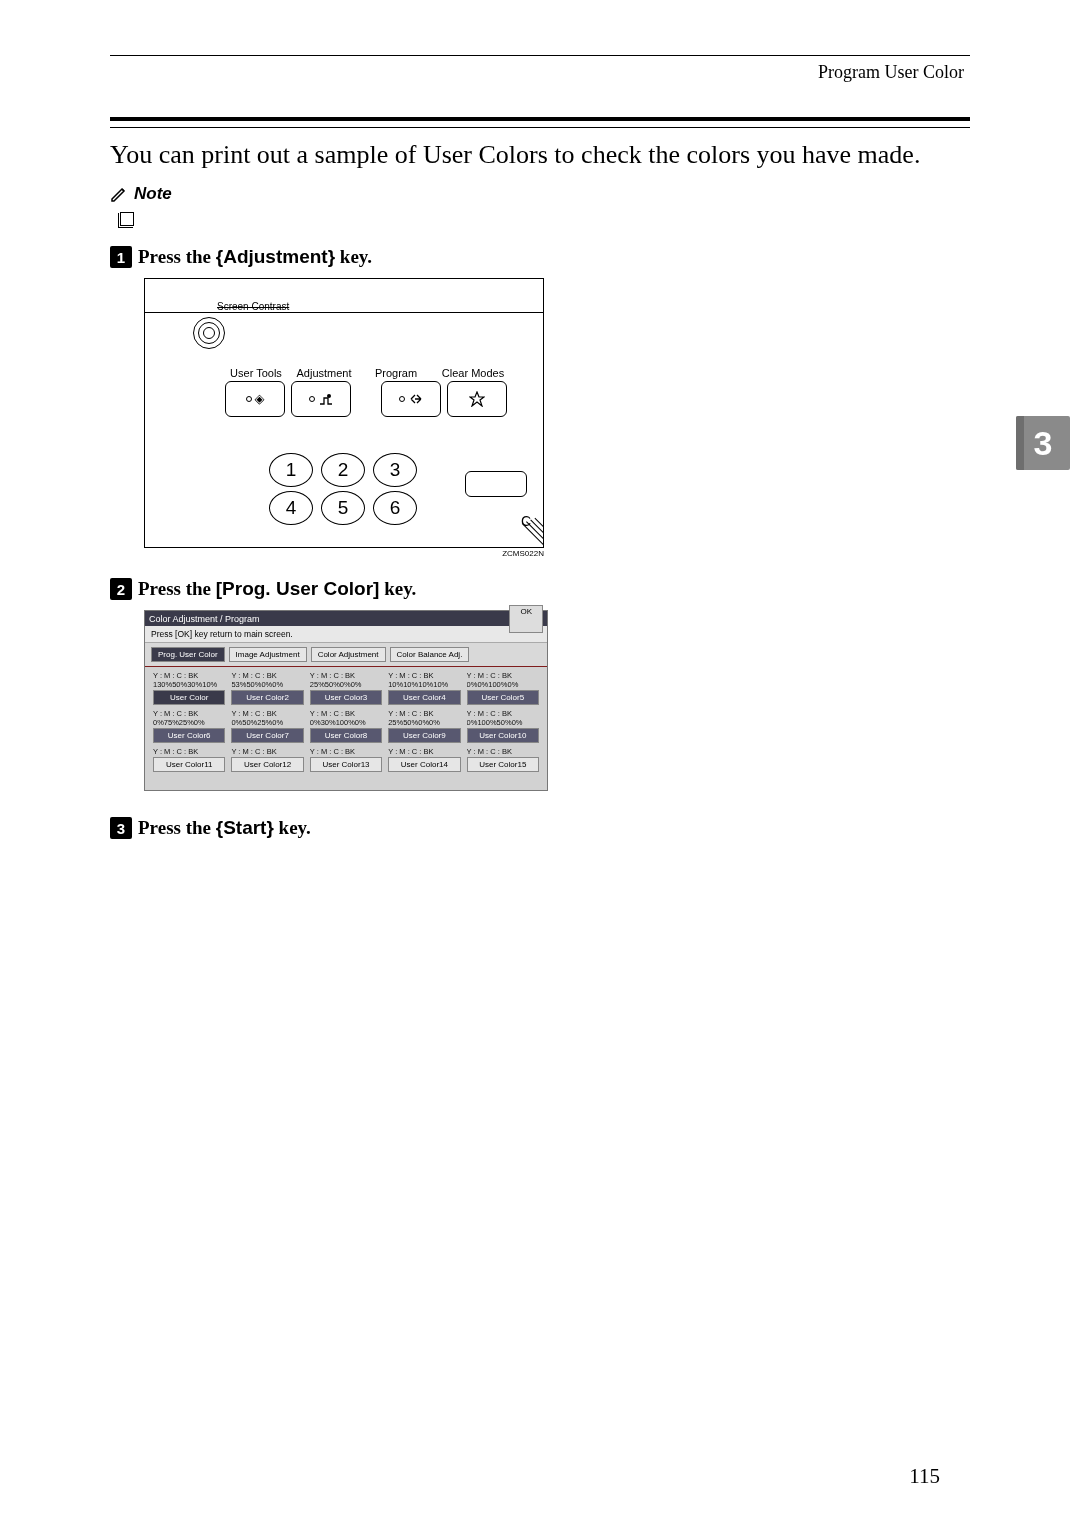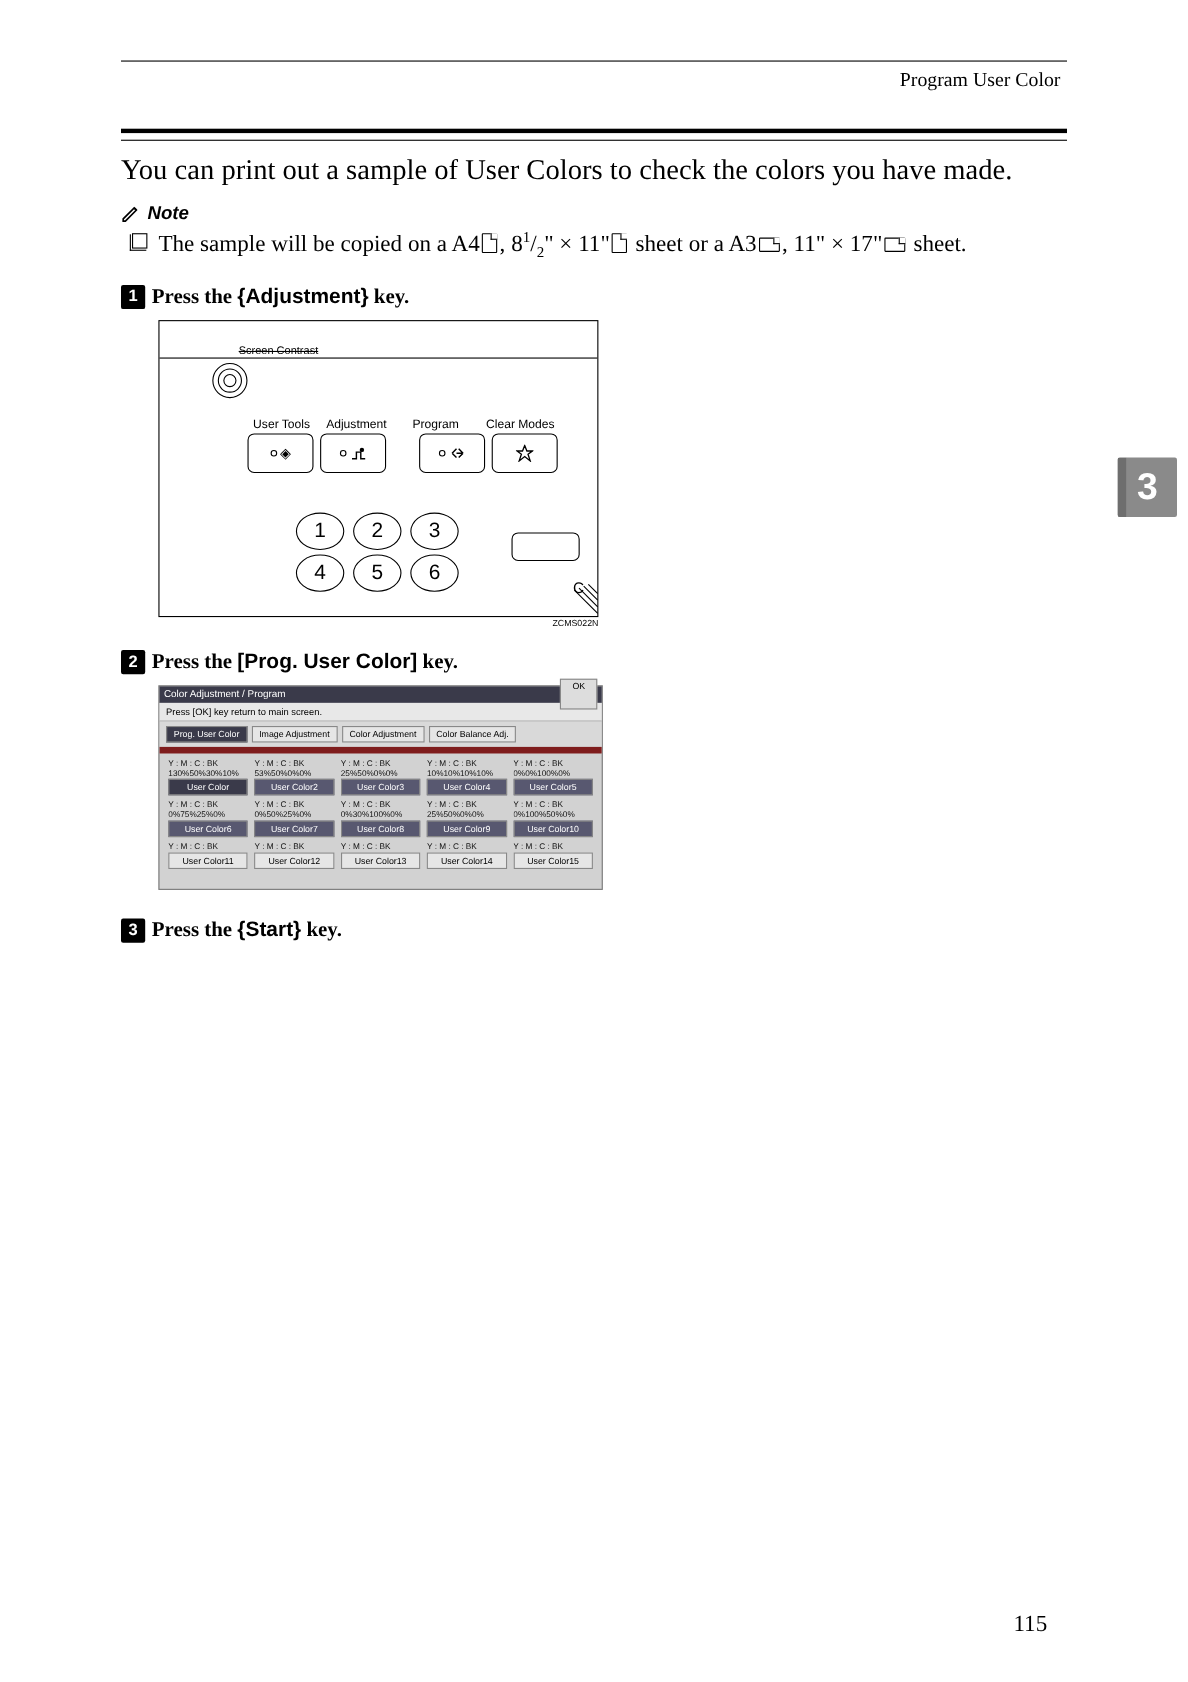--- a/index.html
+++ b/index.html
@@ -309,21 +309,21 @@
     padding: 3px 6px;
     font-size: 8.5px;
     border-bottom: 1px solid #aaa;
     background: #e8e8e8;
   }
   .tabrow {
     display: flex;
     gap: 4px;
     padding: 4px 6px;
     background: #d9d9d9;
-    border-bottom: 6px solid #7f1d1d;
+    border-bottom: 1px solid #7f1d1d;
   }
   .tab {
     border: 1px solid #888;
     background: #e6e6e6;
     padding: 2px 6px;
     font-size: 8px;
   }
   .tab.active {
     background: #3a3a4a;
     color: #fff;
@@ -370,21 +370,21 @@
   }
   .side-tab::before {
     content: "";
     position: absolute;
     inset: 0;
     border-left: 8px solid #6e6e6e;
     border-radius: 2px 0 0 2px;
   }
   .pagenum {
     position: absolute;
-    right: 128px;
+    right: 140px;
     bottom: 40px;
     font-size: 21px;
   }
   sup { font-size: 0.65em; }
   sub { font-size: 0.65em; }
 </style>
 </head>
 <body>
 
 <div class="page">
@@ -398,23 +398,20 @@
   <div class="note-head">
     <svg width="18" height="18" viewBox="0 0 18 18">
       <path d="M2 14 L12 4 L14 6 L4 16 L2 16 Z" fill="none" stroke="#000" stroke-width="1.5"></path>
       <path d="M12 4 L14 6" stroke="#000" stroke-width="1.5"></path>
     </svg>
     <span>Note</span>
   </div>
 
   <div class="note-line">
     <span class="bullet-box"></span>
-    <span>
-      <span>The sample will be copied on a A4</span><span class="portrait-icon"></span><span>, 8</span><sup>1</sup>/<sub>2</sub><span>" × 11"</span><span class="portrait-icon"></span><span> sheet or a A3</span><span class="landscape-icon"></span><span>, 11" × 17"</span><span class="landscape-icon"></span><span> sheet.</span>
-    </span>
   </div>
 
   <div class="step-line">
     <span class="step-num">1</span>
     <span class="step-text">
       <span>Press the </span><span class="bracket">{</span><span class="sans">Adjustment</span><span class="bracket">}</span><span> key.</span>
     </span>
   </div>
 
   <div class="fig1">

